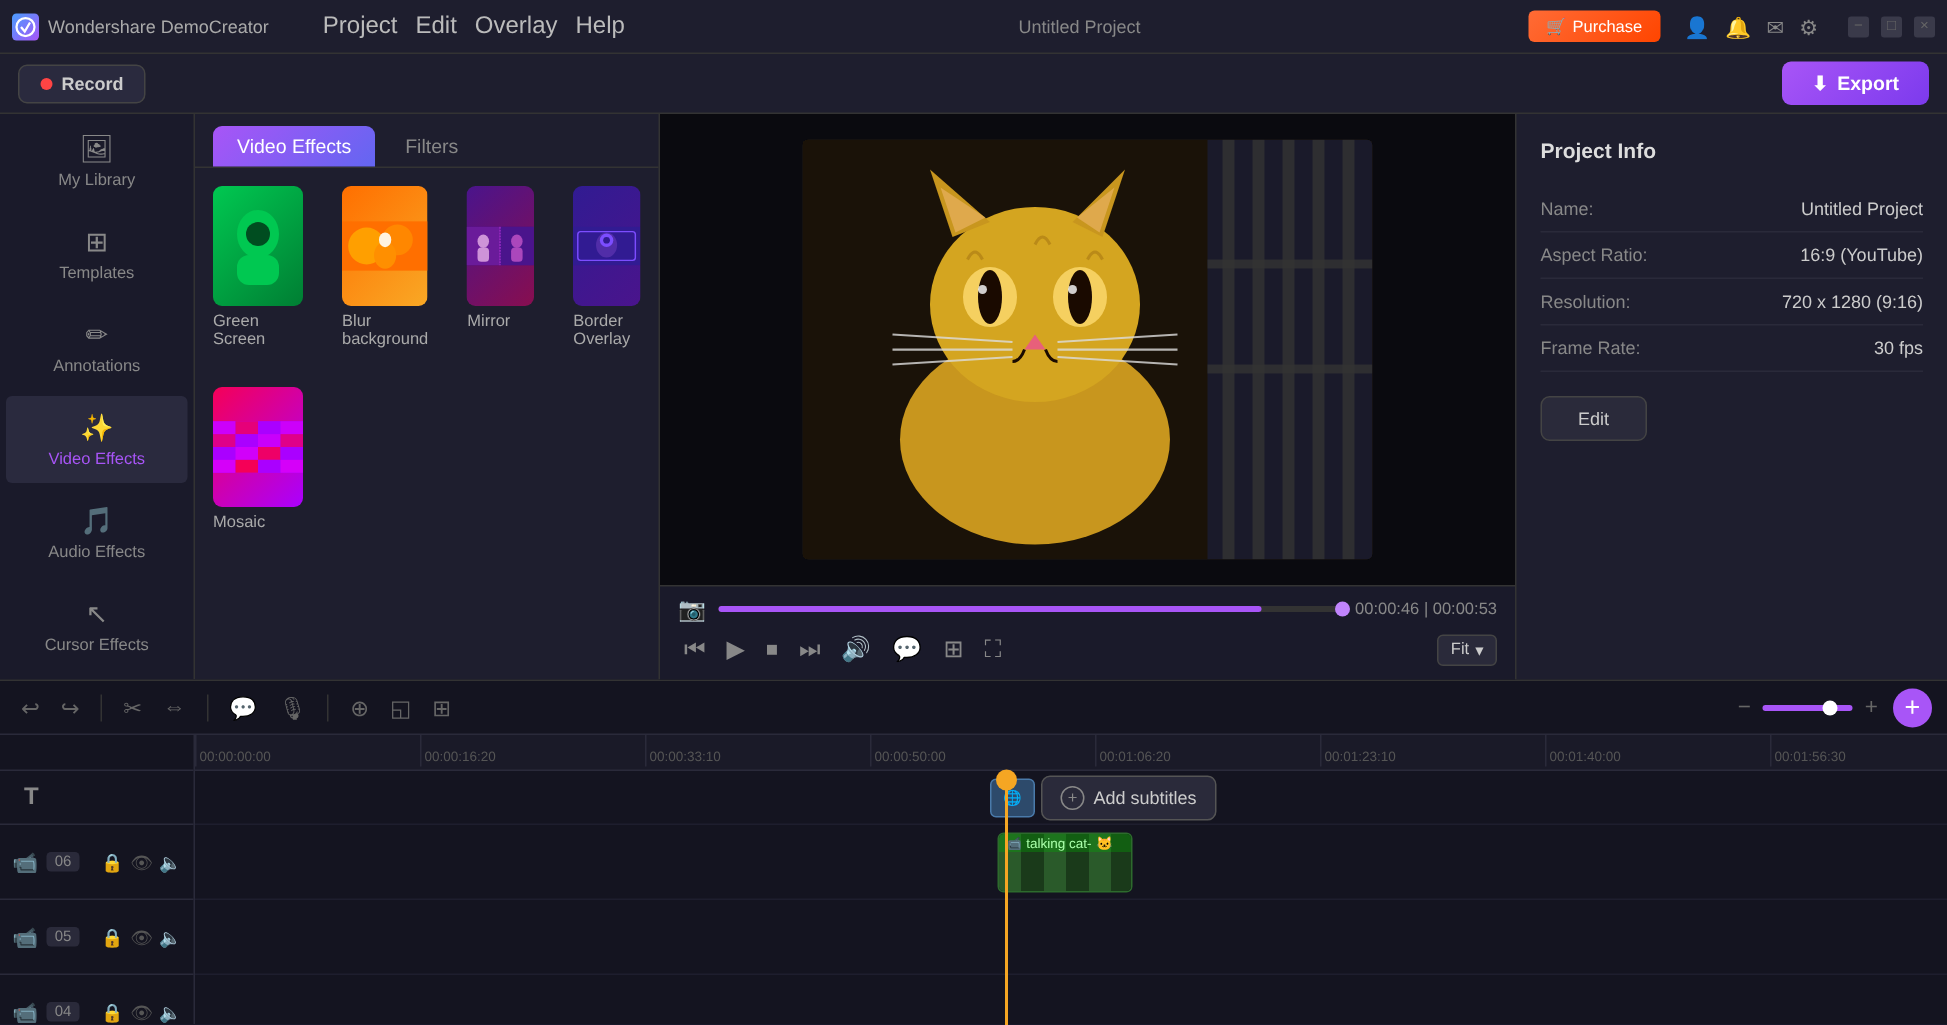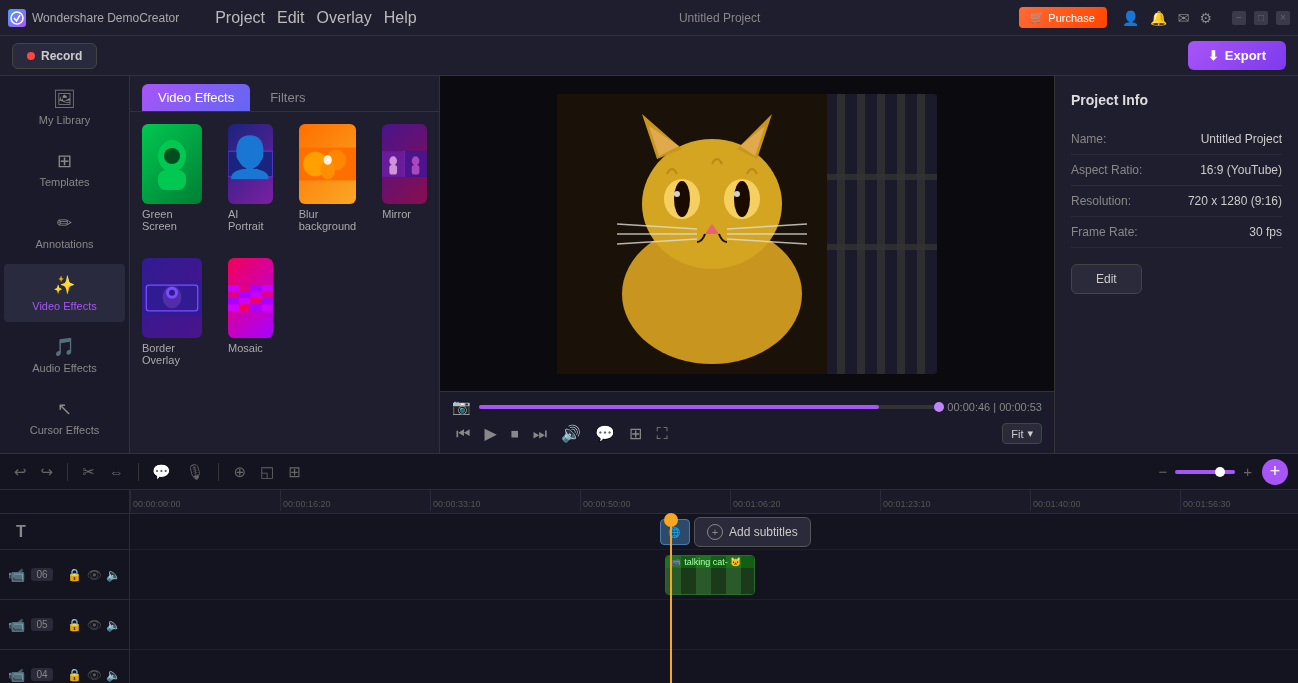--- a/index.html
+++ b/index.html
@@ -392,21 +392,21 @@
     .camera-icon-btn {
       background: none;
       border: none;
       color: #888;
       font-size: 15px;
       cursor: pointer;
     }
 
     
     .right-panel {
-      width: 244px;
+      width: 288px;
       background: #1e1e2e;
       border-left: 1px solid #333;
       flex-shrink: 0;
       padding: 16px;
     }
     .project-info-title {
       font-size: 14px;
       font-weight: 600;
       color: #ddd;
       margin-bottom: 16px;
@@ -801,35 +801,20 @@
             <svg width="60" height="60" viewBox="0 0 60 60">
               <ellipse cx="30" cy="22" rx="14" ry="16" fill="#00c851"></ellipse>
               <rect x="16" y="36" width="28" height="20" rx="8" fill="#00c851"></rect>
               <circle cx="30" cy="22" r="8" fill="#004d20"></circle>
             </svg>
           </div>
         </div>
         <span class="effect-label">Green Screen</span>
       </div>
 
-      <div class="effect-item">
-        <div class="effect-thumbnail">
-          <div class="thumb-ai-portrait">
-            <svg width="100%" height="100%" viewBox="0 0 140 80">
-              <rect width="140" height="80" fill="#1a237e"></rect>
-              <circle cx="70" cy="28" r="16" fill="#9c27b0"></circle>
-              <path d="M44 78 Q70 50 96 78" fill="#7b1fa2"></path>
-              <circle cx="50" cy="20" r="3" fill="#ce93d8" opacity="0.8"></circle>
-              <circle cx="90" cy="60" r="5" fill="#f48fb1" opacity="0.6"></circle>
-              <rect x="0" y="0" width="140" height="80" fill="none" stroke="#7c4dff" stroke-width="2" rx="4"></rect>
-            </svg>
-          </div>
-        </div>
-        <span class="effect-label">AI Portrait</span>
-      </div>
 
       <div class="effect-item">
         <div class="effect-thumbnail">
           <div class="thumb-blur-bg">
             <svg width="100%" height="100%" viewBox="0 0 140 80">
               <rect width="140" height="80" fill="#ff6f00"></rect>
               <circle cx="40" cy="40" r="30" fill="#ffb300" opacity="0.7"></circle>
               <circle cx="90" cy="30" r="25" fill="#ffa000" opacity="0.5"></circle>
               <ellipse cx="70" cy="55" rx="18" ry="22" fill="#ff8f00"></ellipse>
               <ellipse cx="70" cy="30" rx="10" ry="12" fill="#fff3e0"></ellipse>

